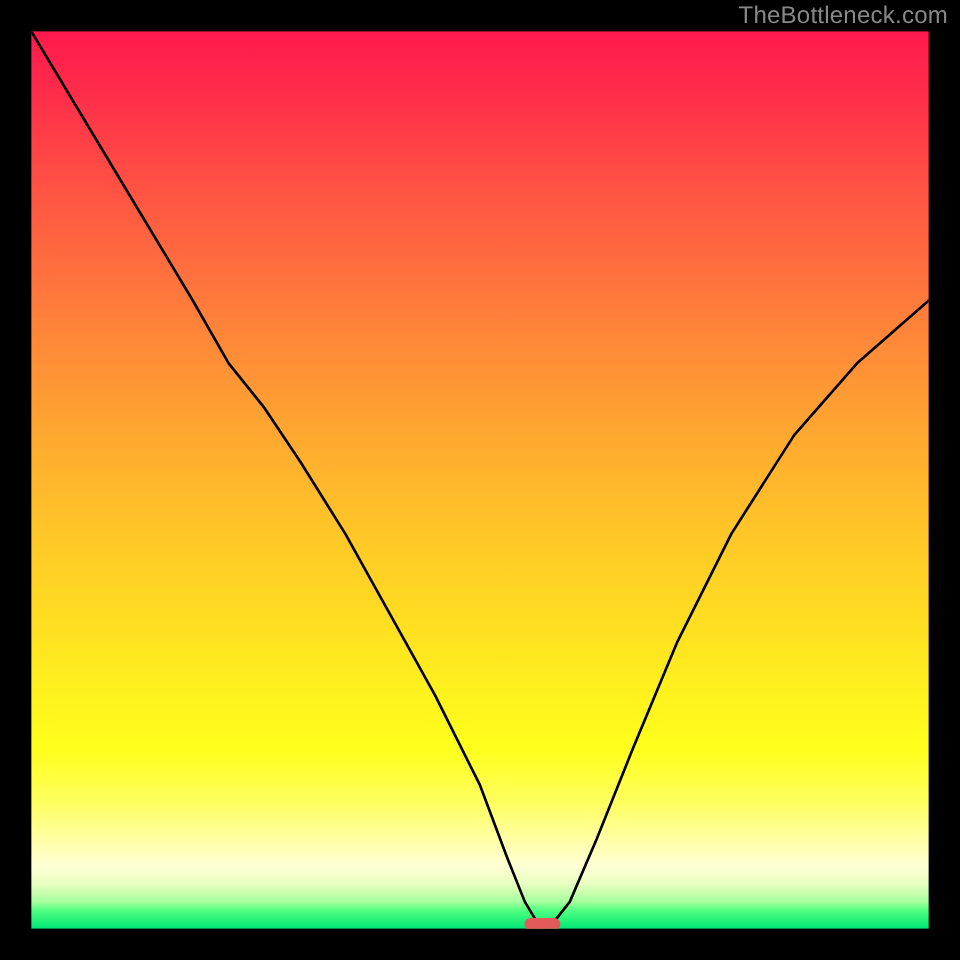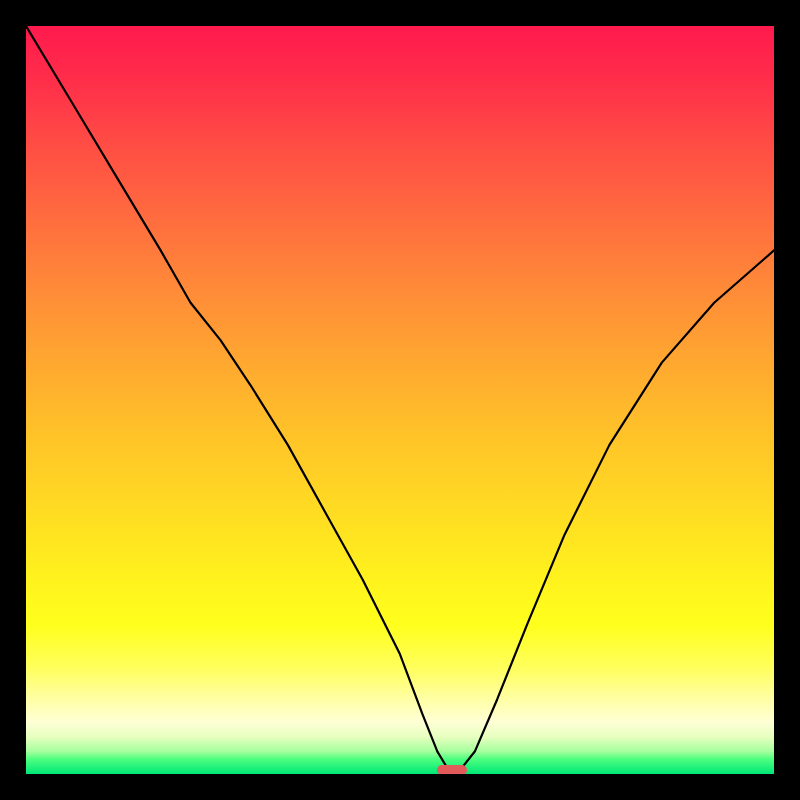--- a/index.html
+++ b/index.html
@@ -66,20 +66,21 @@
   .marker {
     position: absolute;
     background: #e35a5a;
     border-radius: 999px;
   }
 </style>
 </head>
 <body>
 
 <div class="frame">
+  <div class="watermark">TheBottleneck.com</div>
 
   <div class="plot-area">
     <div class="gradient-bg"></div>
 
     <svg class="curve-svg" viewBox="0 0 748 748" preserveAspectRatio="none">
       <path id="curve-path" d="M0.00 0.00 L44.88 74.80 L89.76 149.60 L134.64 224.40 L164.56 276.76 L194.48 314.16 L224.40 359.04 L261.80 418.88 L299.20 486.20 L336.60 553.52 L374.00 628.32 L396.44 688.16 L411.40 725.56 L422.62 744.26 L433.84 744.26 L448.80 725.56 L471.24 673.20 L501.16 598.40 L538.56 508.64 L583.44 418.88 L635.80 336.60 L688.16 276.76 L748.00 224.40" fill="none" stroke="#000000" stroke-width="2.2" stroke-linecap="round" stroke-linejoin="round"></path>
     </svg>
 
     <div id="min-marker" class="marker" style="left: 411.4px; top: 739.398px; width: 29.92px; height: 9.724px; background: rgb(227, 90, 90);"></div>
   </div>

